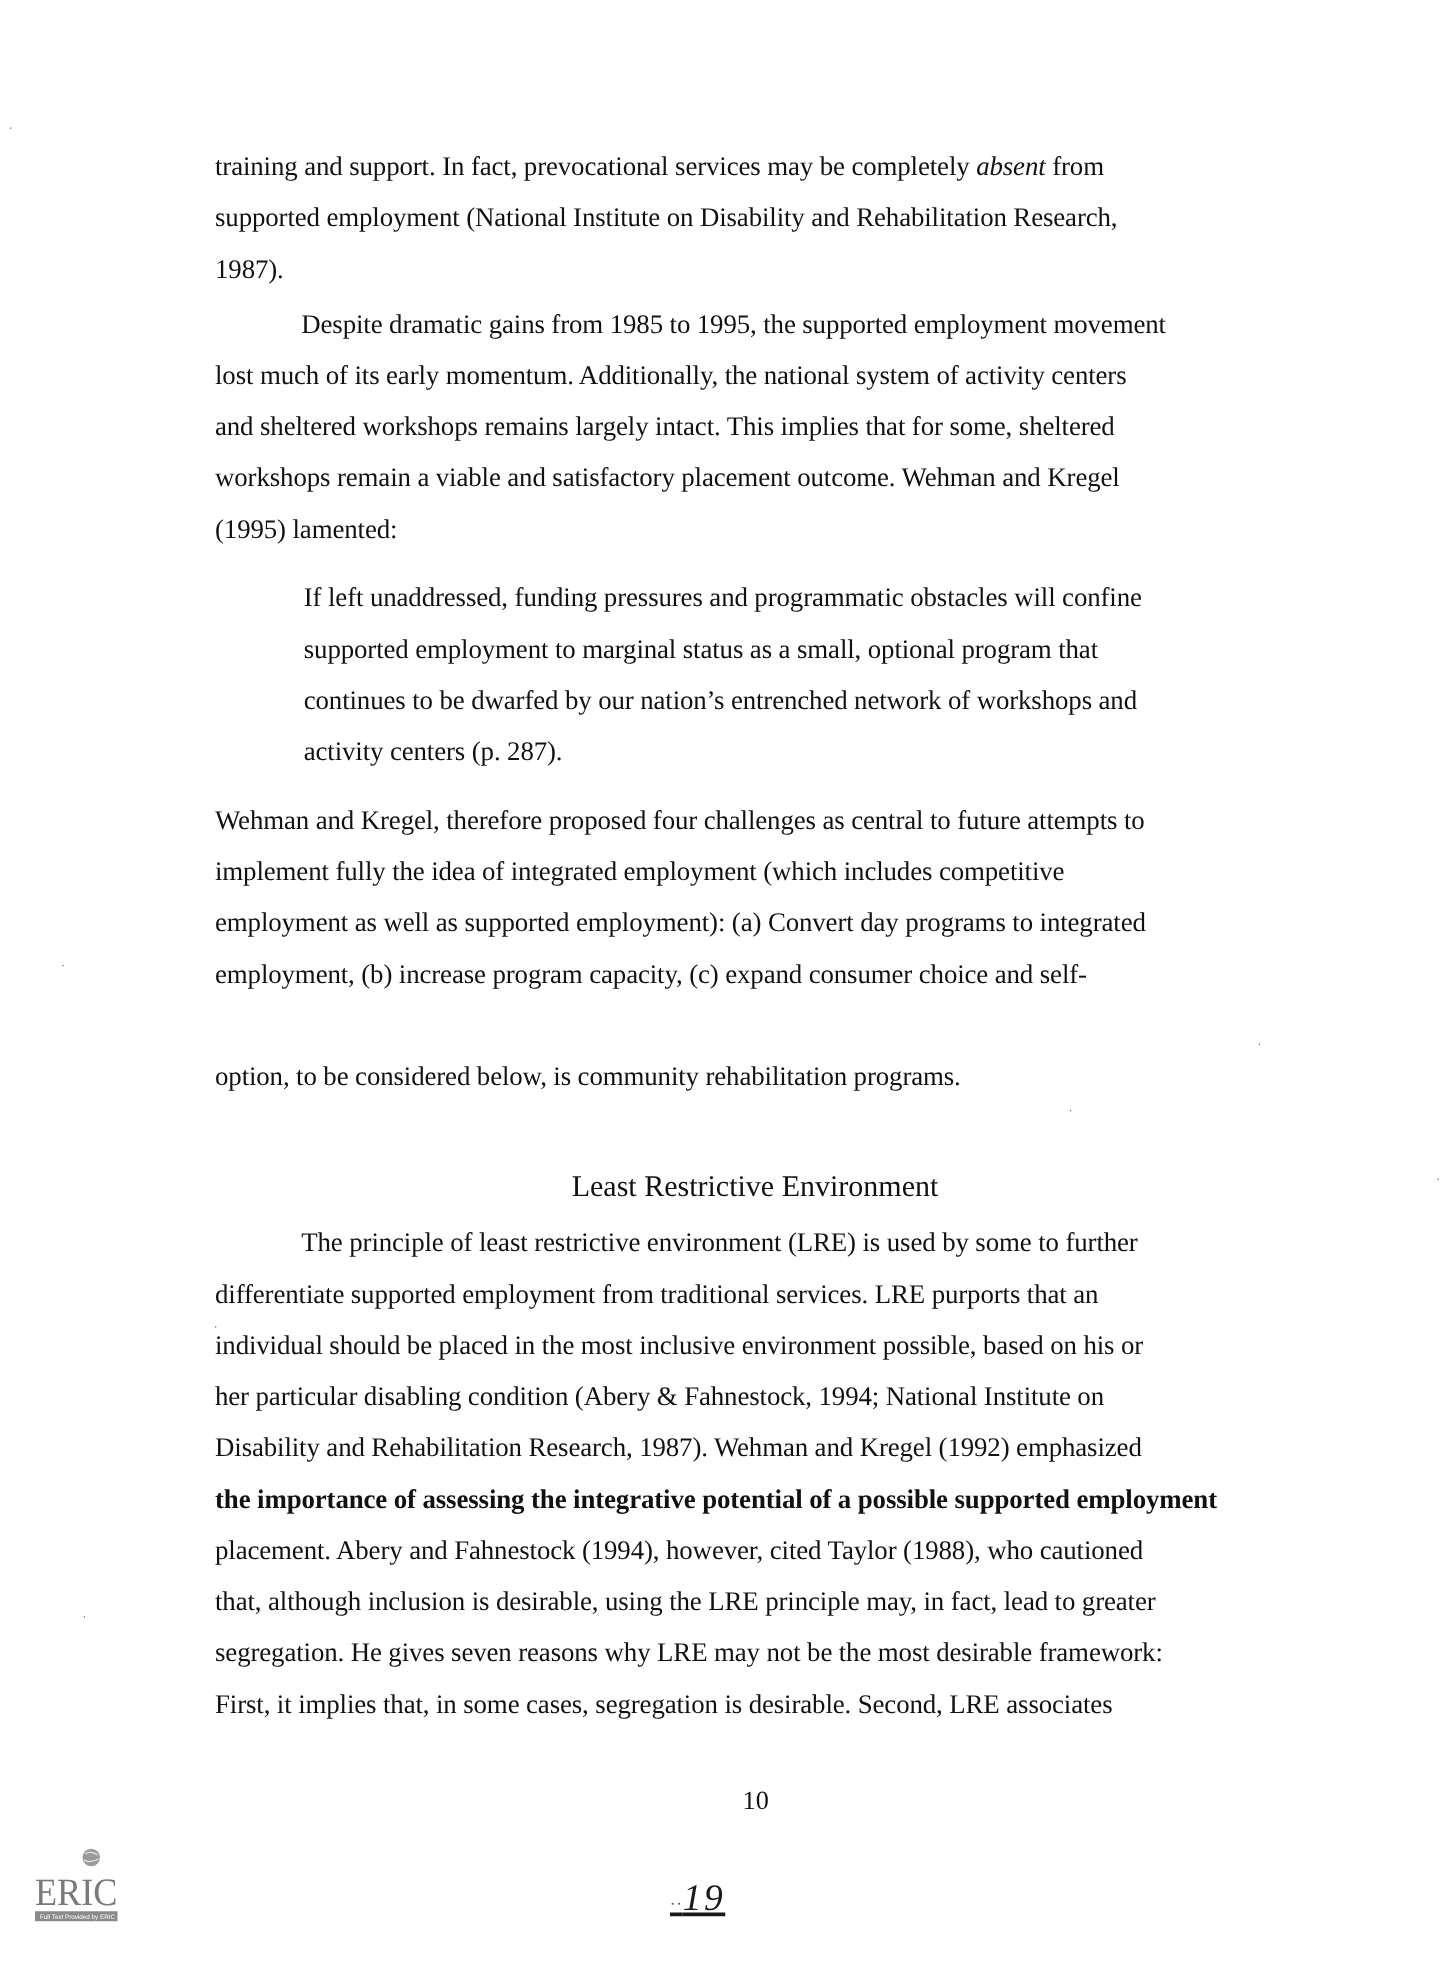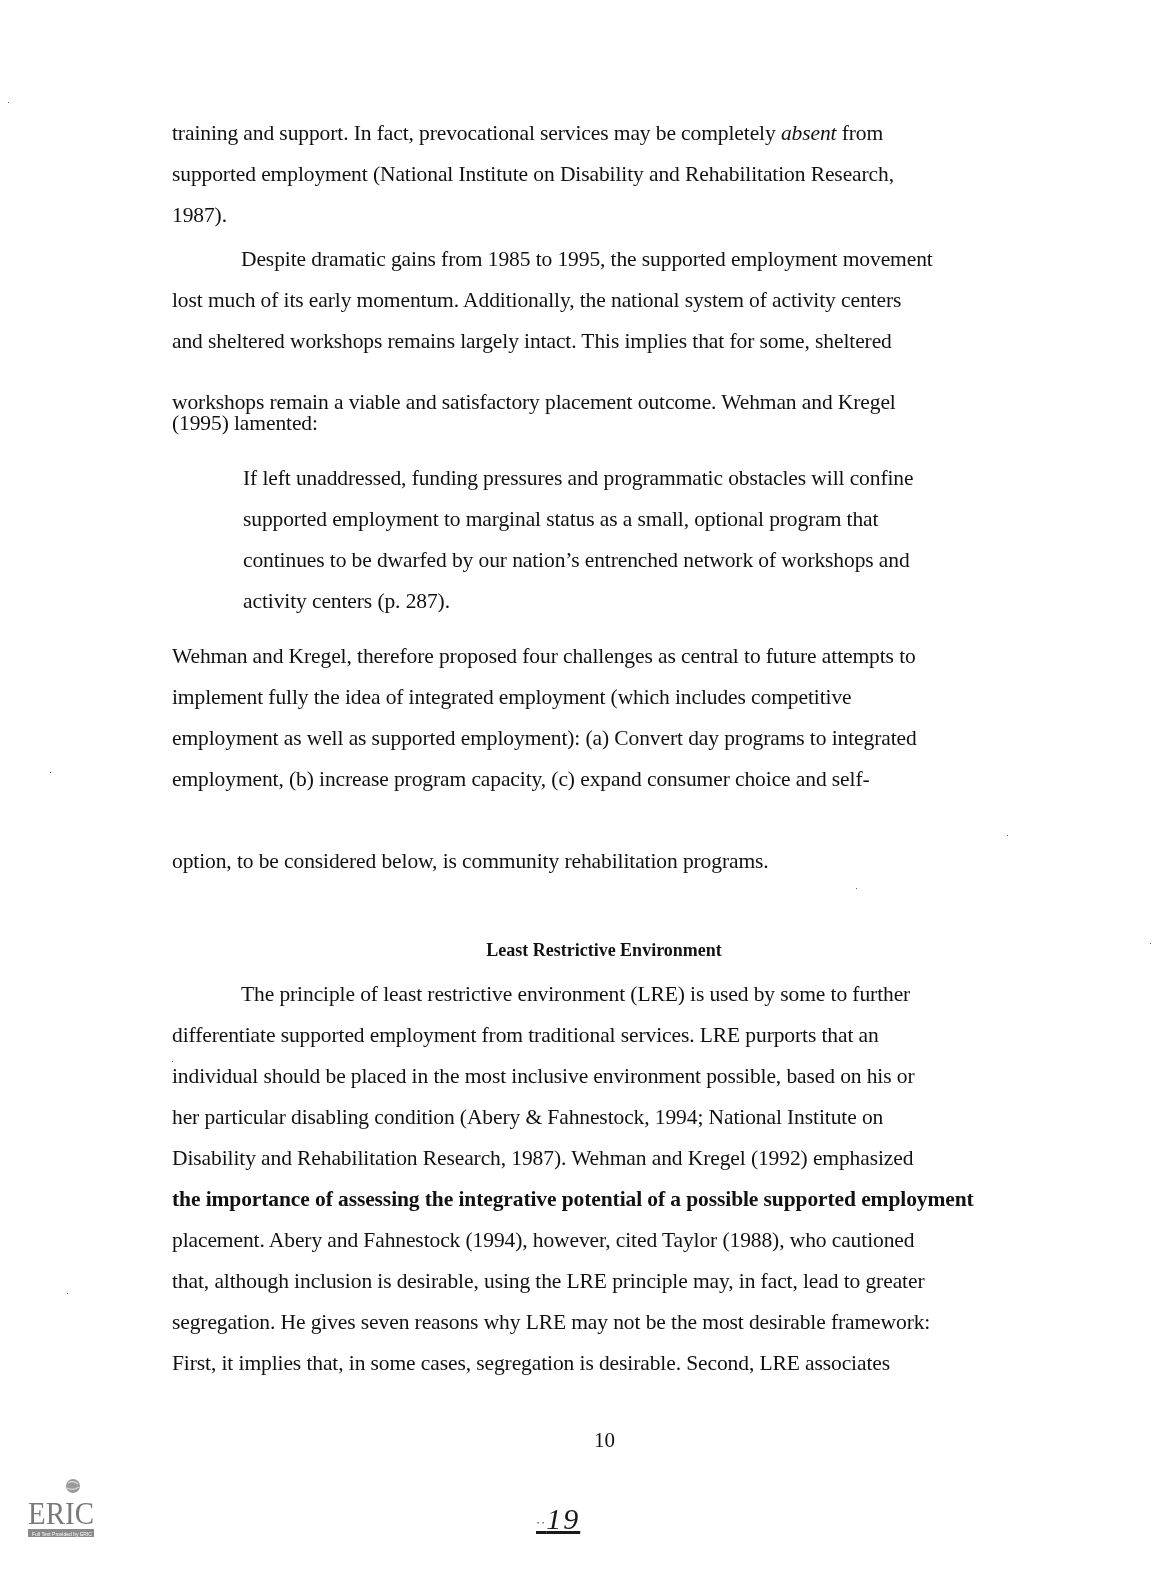--- a/index.html
+++ b/index.html
@@ -29,22 +29,22 @@
       letter-spacing: -0.1px;
     }
     .line.indent { left: 241px; }
     .line.quote { left: 243px; }
     .heading {
       position: absolute;
       left: 0;
       width: 1158px;
       top: 938px;
       text-align: center;
-      font-weight: bold;
-      font-size: 18px;
+      font-weight: normal;
+      font-size: 24px;
       line-height: 24px;
       padding-left: 50px;
       box-sizing: border-box;
     }
     .page-number {
       position: absolute;
       top: 1428px;
       left: 594px;
       font-size: 21px;
       line-height: 24px;
@@ -88,21 +88,21 @@
 
 <div class="page">
 
   <div class="line" style="top:121px;"><span>training and support.  In fact, prevocational services may be completely </span><em>absent</em><span> from</span></div>
   <div class="line" style="top:162px;">supported employment (National Institute on Disability and Rehabilitation Research,</div>
   <div class="line" style="top:203px;">1987).</div>
 
   <div class="line indent" style="top:247px;">Despite dramatic gains from 1985 to 1995, the supported employment movement</div>
   <div class="line" style="top:288px;">lost much of its early momentum.  Additionally, the national system of activity centers</div>
   <div class="line" style="top:329px;">and sheltered workshops remains largely intact.  This implies that for some, sheltered</div>
-  <div class="line" style="top:370px;margin-top:20px;">workshops remain a viable and satisfactory placement outcome.  Wehman and Kregel</div>
+  <div class="line" style="top:370px;">workshops remain a viable and satisfactory placement outcome.  Wehman and Kregel</div>
   <div class="line" style="top:411px;">(1995) lamented:</div>
 
   <div class="line quote" style="top:466px;">If left unaddressed, funding pressures and programmatic obstacles will confine</div>
   <div class="line quote" style="top:507px;">supported employment to marginal status as a small, optional program that</div>
   <div class="line quote" style="top:548px;">continues to be dwarfed by our nation’s entrenched network of workshops and</div>
   <div class="line quote" style="top:589px;">activity centers (p. 287).</div>
 
   <div class="line" style="top:644px;">Wehman and Kregel, therefore proposed four challenges as central to future attempts to</div>
   <div class="line" style="top:685px;">implement fully the idea of integrated employment (which includes competitive</div>
   <div class="line" style="top:726px;">employment as well as supported employment):  (a) Convert day programs to integrated</div>

